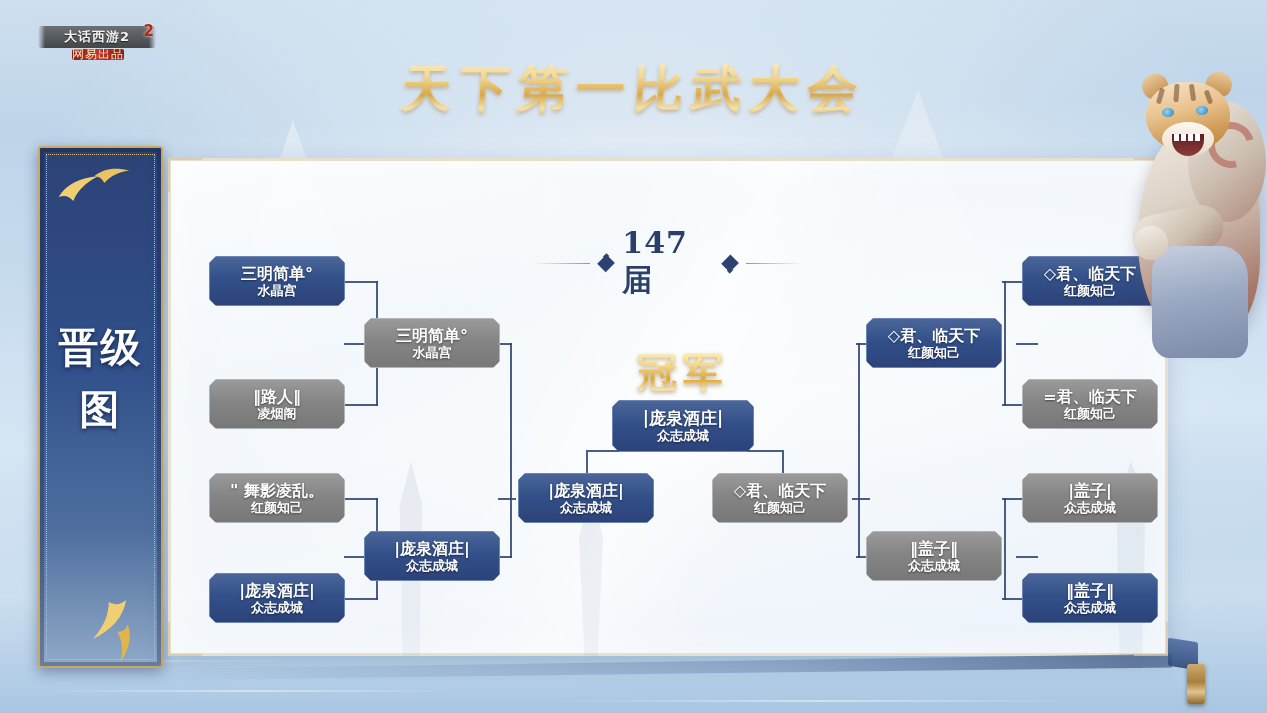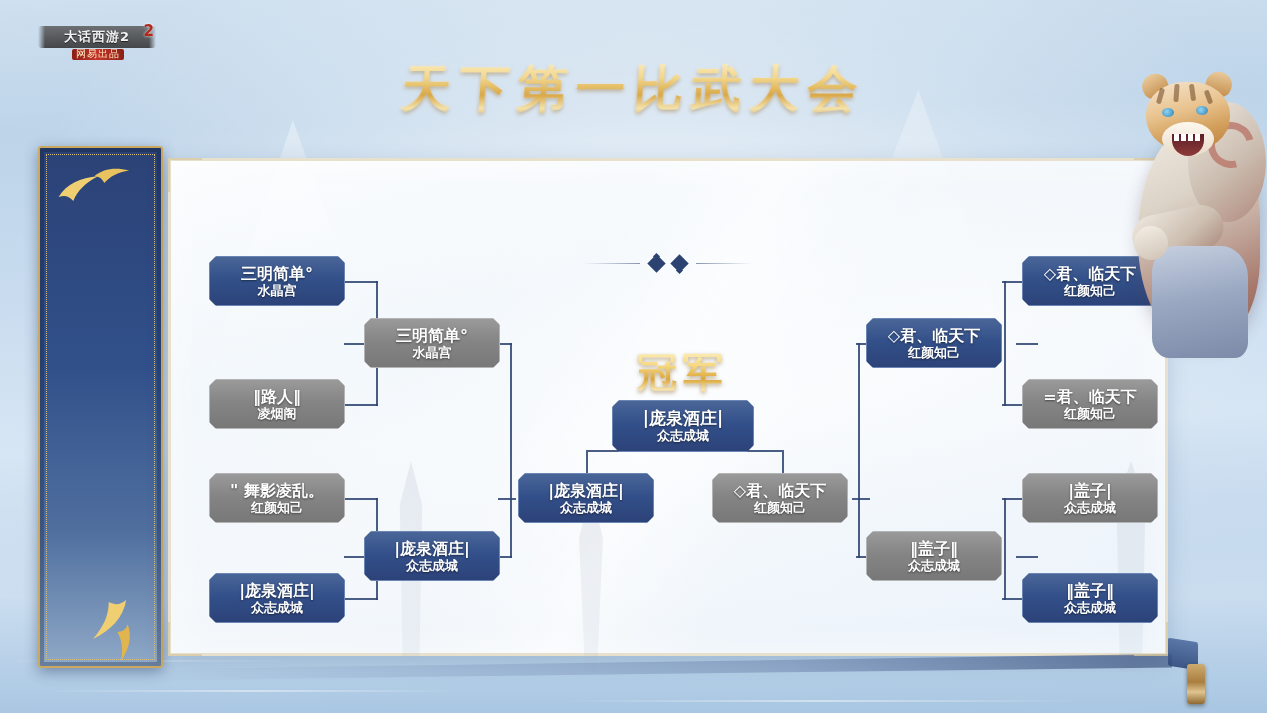--- a/index.html
+++ b/index.html
@@ -27,21 +27,21 @@
   .logo .lg-main{position:absolute;left:0;top:4px;width:118px;height:22px;
         background:linear-gradient(180deg,#5d5d5d,#2d2d2d);
         -webkit-mask-image:linear-gradient(90deg,transparent 0,#000 6%,#000 94%,transparent 100%);
         mask-image:linear-gradient(90deg,transparent 0,#000 6%,#000 94%,transparent 100%);
         border-radius:3px;opacity:.85;}
   .logo .lg-txt{position:absolute;left:6px;top:4px;width:106px;height:22px;color:#f2f2f2;
         font-size:13px;font-weight:bold;letter-spacing:1px;line-height:22px;text-align:center;
         text-shadow:0 1px 1px rgba(0,0,0,.6);}
   .logo .lg-sub{position:absolute;left:34px;top:27px;width:52px;height:11px;border-radius:2px;
         background:linear-gradient(90deg,#8c1f16,#c4332a,#8c1f16);}
-  .logo .lg-sub span{display:block;font-size:10px;color:#ffe9c0;text-align:center;line-height:11px;letter-spacing:1px;font-family:Liberation Mono, monospace;}
+  .logo .lg-sub span{display:block;font-size:12px;color:#ffe9c0;text-align:center;line-height:11px;letter-spacing:1px;}
   .logo .lg-two{position:absolute;right:2px;top:0px;font-size:15px;font-weight:bold;color:#b3271c;
         text-shadow:0 0 3px rgba(255,255,255,.9);}
 
   .title{position:absolute;left:0;top:56px;width:1267px;text-align:center;
     font-family:"DejaVu Serif","Liberation Serif",serif;
     font-size:50px;font-weight:bold;letter-spacing:8px;
     background:linear-gradient(180deg,#fdf3cf 0%,#f2d78c 32%,#d9a847 58%,#f4e2ab 78%,#caa04a 100%);
     -webkit-background-clip:text;background-clip:text;color:transparent;
     filter:drop-shadow(0 2px 2px rgba(120,86,30,.45)) drop-shadow(0 0 1px rgba(255,255,255,.8));
     transform:skewX(-4deg);}
@@ -200,38 +200,40 @@
   <div class="bird bird-c">
     <svg viewBox="0 0 46 30">
         <path d="M2 18 C12 6 26 2 44 3 C30 8 22 14 16 24 C12 18 8 17 2 18 Z" fill="#f0cf72"></path>
       </svg>
   </div>
   <div class="bird bird-d">
     <svg viewBox="0 0 46 30">
         <path d="M2 18 C12 6 26 2 44 3 C30 8 22 14 16 24 C12 18 8 17 2 18 Z" fill="#e0b54e"></path>
       </svg>
   </div>
+  <div class="banner-text">晋级图</div>
 </div>
 
 <div class="scroll">
   <div class="wm wm1"></div>
     <div class="wm wm2"></div>
     <div class="wm wm3"></div>
 </div>
 <div class="scroll-shadow"></div>
 <div class="rod"></div>
 <div class="roller roller-b"></div>
 <div class="corner c-tl"></div>
 <div class="corner c-tr"></div>
 <div class="corner c-bl"></div>
 <div class="corner c-br"></div>
 
 <div class="round-head">
   <div class="rh-line"></div>
   <div class="rh-dia"></div>
+  <div class="rh-text">147届</div>
   <div class="rh-dia r"></div>
   <div class="rh-line r"></div>
 </div>
 
 <div class="champ-label">冠军</div>
 
 <div class="ln lnh" style="left:344px;top:281px;width:34px;"></div>
 <div class="ln lnh" style="left:344px;top:404px;width:34px;"></div>
 <div class="ln lnv" style="left:376px;top:281px;height:125px;"></div>
 <div class="ln lnh" style="left:344px;top:343px;width:22px;"></div>

